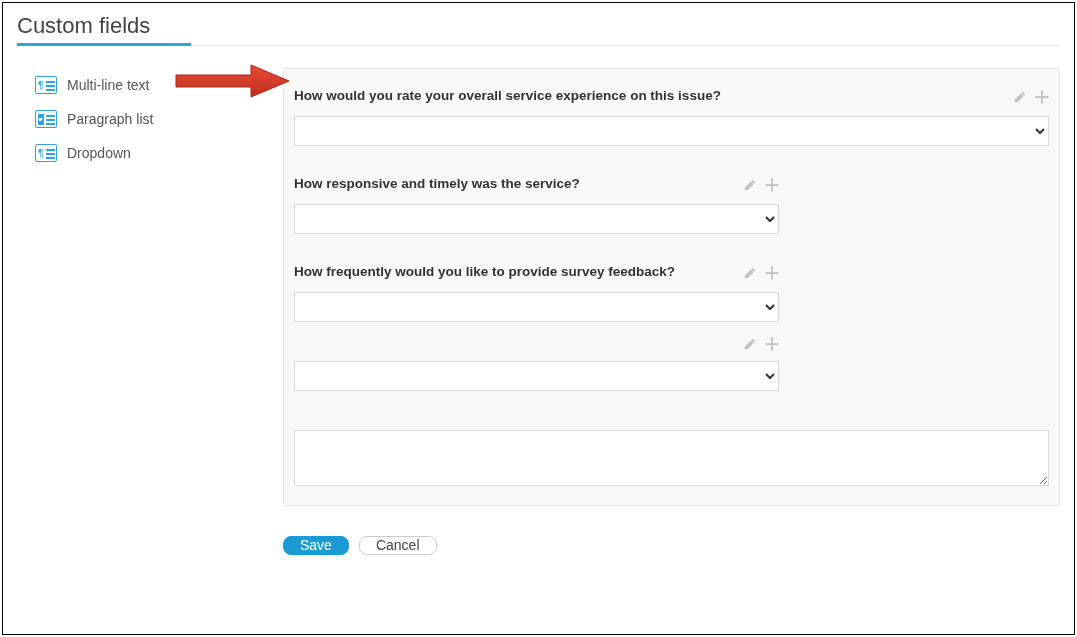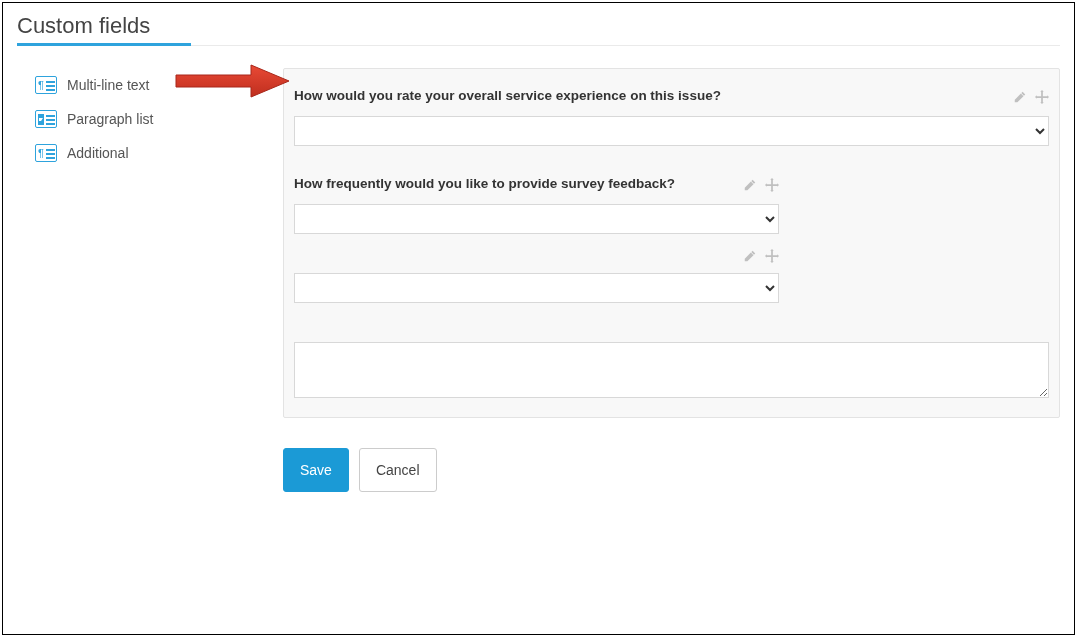--- a/index.html
+++ b/index.html
@@ -157,23 +157,23 @@
   }
   .two-line-block { position: relative; width: 485px; }
   .two-line-block .action-icons { position: absolute; right: 0; bottom: 40px; }
 
   .button-row {
     display: flex;
     gap: 10px;
     margin-top: 30px;
   }
   .btn {
-    height: 44px;
+    height: 19px;
     padding: 0 16px;
-    border-radius: 3px;
+    border-radius: 8px;
     font-size: 14px;
     cursor: pointer;
     border: 1px solid #ccc;
     background: #fff;
     color: #444;
   }
   .btn.primary {
     background: #1b9ad6;
     border-color: #1b9ad6;
     color: #fff;
@@ -216,21 +216,21 @@
           <span class="lines"></span>
         </span>
         <span class="sidebar-label">Paragraph list</span>
       </div>
 
       <div class="sidebar-item">
         <span class="field-icon">
           <span class="pilcrow">¶</span>
           <span class="lines"></span>
         </span>
-        <span class="sidebar-label">Additional</span>
+        <span class="sidebar-label">Dropdown</span>
       </div>
 
     </div>
 
     <div class="main">
       <div class="form-area">
 
         <div class="form-group wide">
           <div class="q-row">
             <div class="q-label">How would you rate your overall service experience on this issue?</div>
@@ -243,20 +243,38 @@
               <span class="icon">
                 <svg viewBox="0 0 16 16" width="14" height="14">
                     <path fill="#c0c0c0" d="M8 0l2 2H9v5h5V6l2 2-2 2V9H9v5h1l-2 2-2-2h1V9H2v1L0 8l2-2v1h5V2H6l2-2z"></path>
                   </svg>
               </span>
             </div>
           </div>
           <select class="select wide" value=""><option></option></select>
         </div>
 
+        <div class="form-group">
+          <div class="q-row">
+            <div class="q-label">How responsive and timely was the service?</div>
+            <div class="action-icons">
+              <span class="icon">
+                <svg viewBox="0 0 16 16" width="14" height="14">
+                    <path fill="#c0c0c0" d="M2 11l7-7 3 3-7 7H2v-3zM11 2l3 3-1.5 1.5-3-3L11 2z"></path>
+                  </svg>
+              </span>
+              <span class="icon">
+                <svg viewBox="0 0 16 16" width="14" height="14">
+                    <path fill="#c0c0c0" d="M8 0l2 2H9v5h5V6l2 2-2 2V9H9v5h1l-2 2-2-2h1V9H2v1L0 8l2-2v1h5V2H6l2-2z"></path>
+                  </svg>
+              </span>
+            </div>
+          </div>
+          <select class="select" value=""><option></option></select>
+        </div>
 
         <div class="form-group">
           <div class="q-row">
             <div class="q-label">How frequently would you like to provide survey feedback?</div>
             <div class="action-icons">
               <span class="icon">
                 <svg viewBox="0 0 16 16" width="14" height="14">
                     <path fill="#c0c0c0" d="M2 11l7-7 3 3-7 7H2v-3zM11 2l3 3-1.5 1.5-3-3L11 2z"></path>
                   </svg>
               </span>

